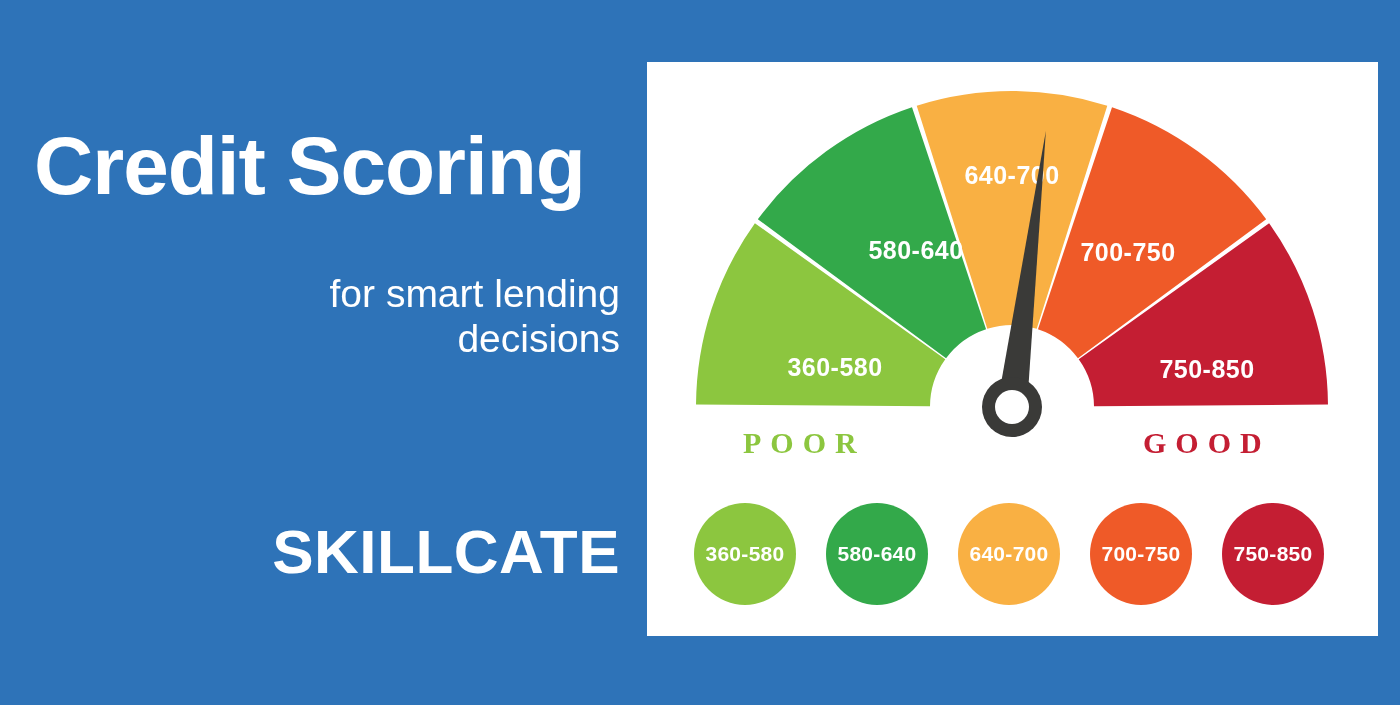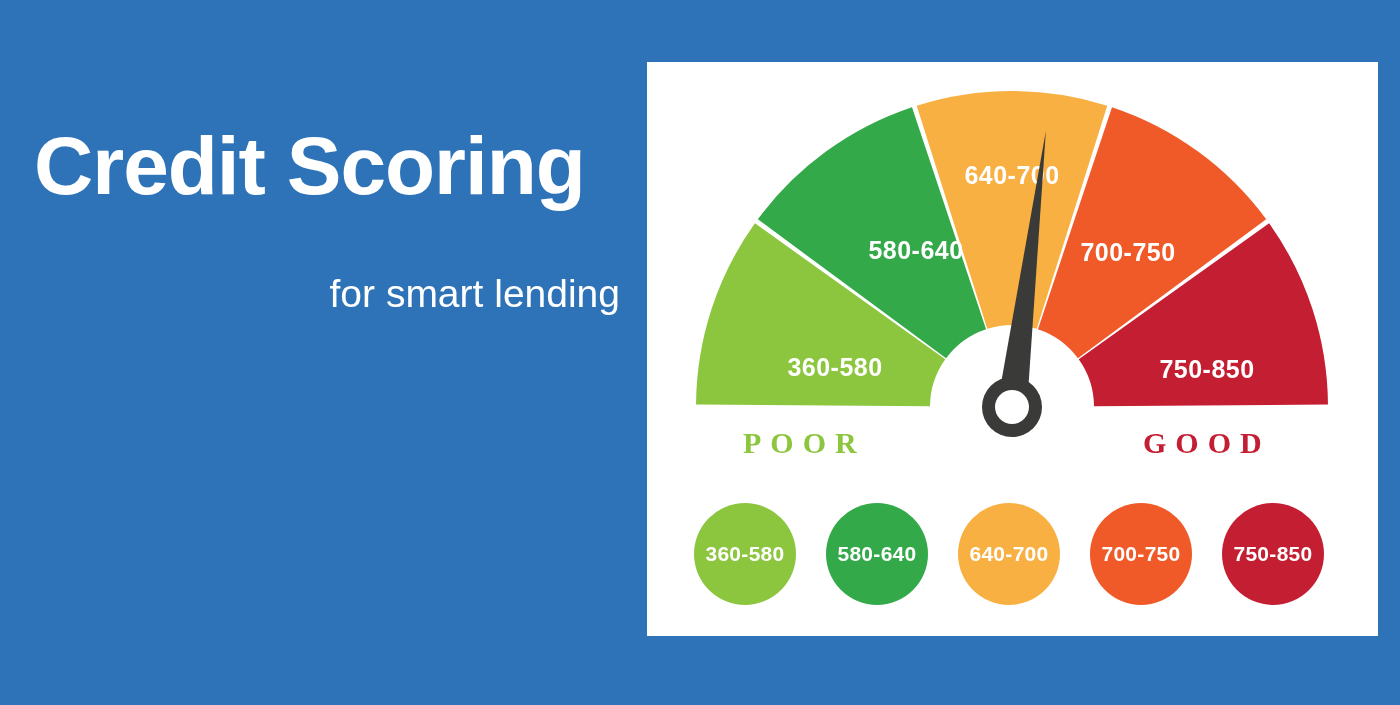--- a/index.html
+++ b/index.html
@@ -135,22 +135,24 @@
 </head>
 <body>
 
 <div class="banner">
 
   <div class="left-panel">
     <div class="headline">Credit Scoring</div>
 
     <div class="subline">
       <div>for smart lending</div>
+      <div>decisions</div>
     </div>
 
+    <div class="brand">SKILLCATE</div>
   </div>
 
   <div class="card">
 
     <div class="gauge-wrap">
       <svg class="gauge-svg" width="690" height="400" viewBox="0 0 690 400">
         <g id="gauge-segments">
             <path d="M 29.009746184246467 342.51816731916733 A 316 316 0 0 1 87.89972995775139 161.2734337549334 L 278.2841071409355 297.3241188857738 A 82 82 0 0 0 263.0025290731272 344.3559801271257 Z" fill="#8cc63f"></path>
             <path d="M 90.81729925465322 157.2577441229559 A 316 316 0 0 1 244.9932783706188 45.24233849834053 L 319.04888869110994 267.2147840407086 A 82 82 0 0 0 279.0411979078531 296.28207284203285 Z" fill="#33a94a"></path>
             <path d="M 249.71400465753942 43.70848154719556 A 316 316 0 0 1 440.28599534246064 43.70848154719562 L 369.72611271544866 266.8167578698419 A 82 82 0 0 0 320.2738872845514 266.8167578698419 Z" fill="#f9b043"></path>

